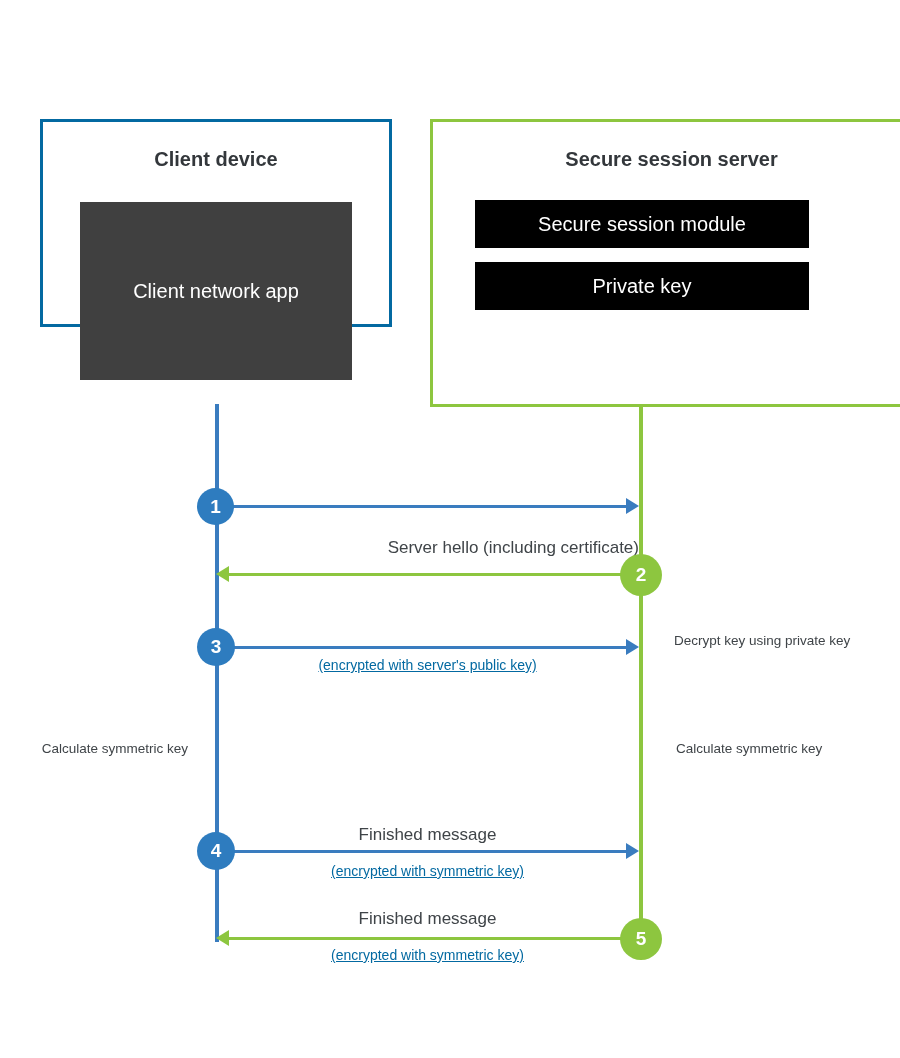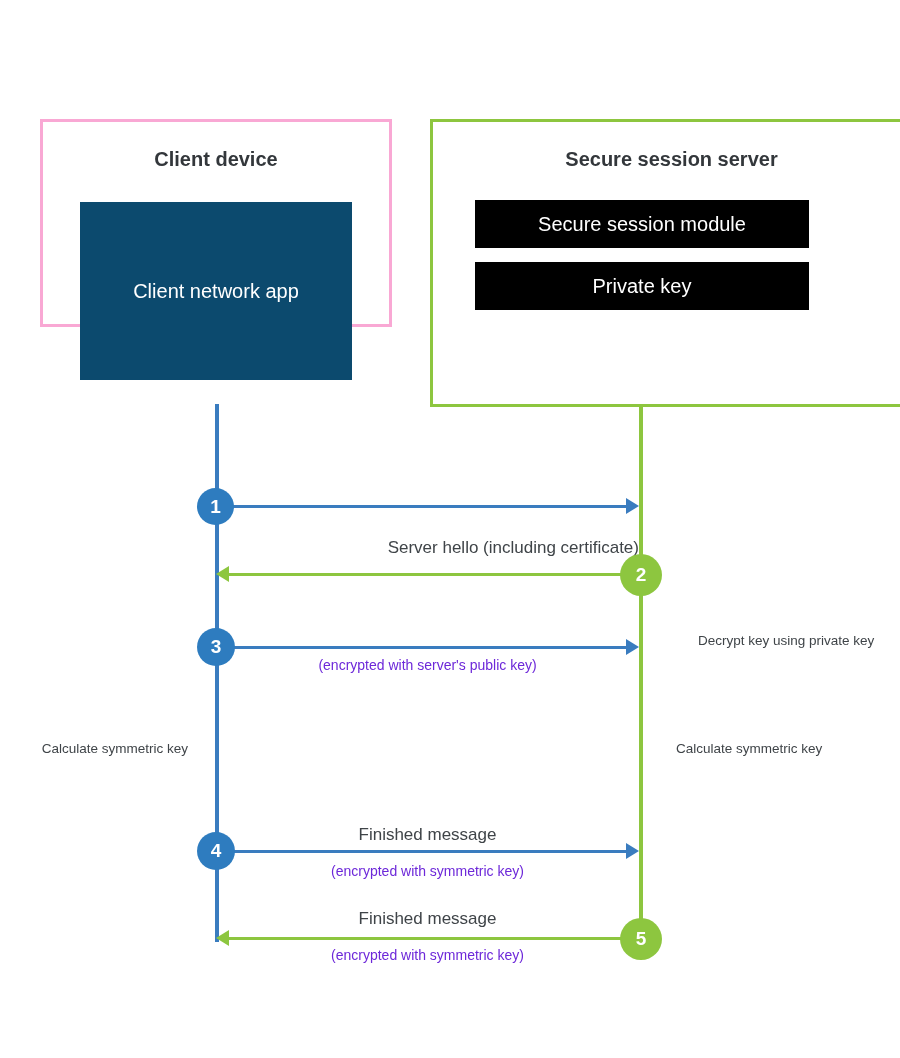--- a/index.html
+++ b/index.html
@@ -32,21 +32,21 @@
   
   .actor-box {
     position: absolute;
     background: #ffffff;
   }
   .actor-box.client {
     left: 40px;
     top: 119px;
     width: 352px;
     height: 208px;
-    border: 3px solid #f9a8d4;
+    border: 3px solid #0369a1;
     padding-left: 27px;
   }
   .actor-box.server {
     left: 430px;
     top: 119px;
     width: 483px;
     height: 288px;
     border: 3px solid #8dc63f;
   }
   .actor-title {
@@ -60,21 +60,21 @@
     color: #33373b;
   }
 
   
   .client-app {
     position: absolute;
     left: 37px;
     top: 80px;
     width: 272px;
     height: 178px;
-    background: #0c4a6e;
+    background: #404040;
     color: #ffffff;
     font-size: 20px;
     line-height: 29px;
     display: flex;
     align-items: center;
     justify-content: center;
     text-align: center;
     padding: 0 14px;
   }
 
@@ -152,22 +152,23 @@
     position: absolute;
     text-align: center;
     font-size: 17px;
     color: #3f4448;
     white-space: nowrap;
   }
   .msg-sublabel {
     position: absolute;
     text-align: center;
     font-size: 14px;
-    color: #6d28d9;
+    color: #0369a1;
     white-space: nowrap;
+    text-decoration: underline;
   }
 
   
   .side-note {
     position: absolute;
     font-size: 13.5px;
     line-height: 17px;
     color: #3f4448;
   }
   .side-note.left { text-align: right; }
@@ -202,21 +203,21 @@
   <div class="msg-label" style="left:216px; top:538px; width:423px;text-align:right;">Server hello (including certificate)</div>
   <div class="msg-line green" style="left:229px; top:573px; width:412px;"></div>
   <div class="arrowhead left-green" style="left:216px; top:566px;"></div>
   <div class="step-circle green" style="left:620px; top:554px; width:42px; height:42px;">2</div>
 
   <div class="msg-line blue" style="left:216px; top:646px; width:410px;"></div>
   <div class="arrowhead right-blue" style="left:626px; top:639px;"></div>
   <div class="msg-sublabel" style="left:216px; top:657px; width:423px;">(encrypted with server's public key)</div>
   <div class="step-circle blue" style="left:197px; top:628px; width:38px; height:38px;">3</div>
 
-  <div class="side-note right" style="left:674px; top:632px; width:180px;margin-left:24px;">Decrypt key using private key</div>
+  <div class="side-note right" style="left:674px; top:632px; width:180px;">Decrypt key using private key</div>
 
   <div class="side-note left" style="left:40px; top:740px; width:148px;">Calculate symmetric key</div>
   <div class="side-note right" style="left:676px; top:740px; width:180px;">Calculate symmetric key</div>
 
   <div class="msg-label" style="left:216px; top:825px; width:423px;">Finished message</div>
   <div class="msg-line blue" style="left:216px; top:850px; width:410px;"></div>
   <div class="arrowhead right-blue" style="left:626px; top:843px;"></div>
   <div class="msg-sublabel" style="left:216px; top:863px; width:423px;">(encrypted with symmetric key)</div>
   <div class="step-circle blue" style="left:197px; top:832px; width:38px; height:38px;">4</div>
 

